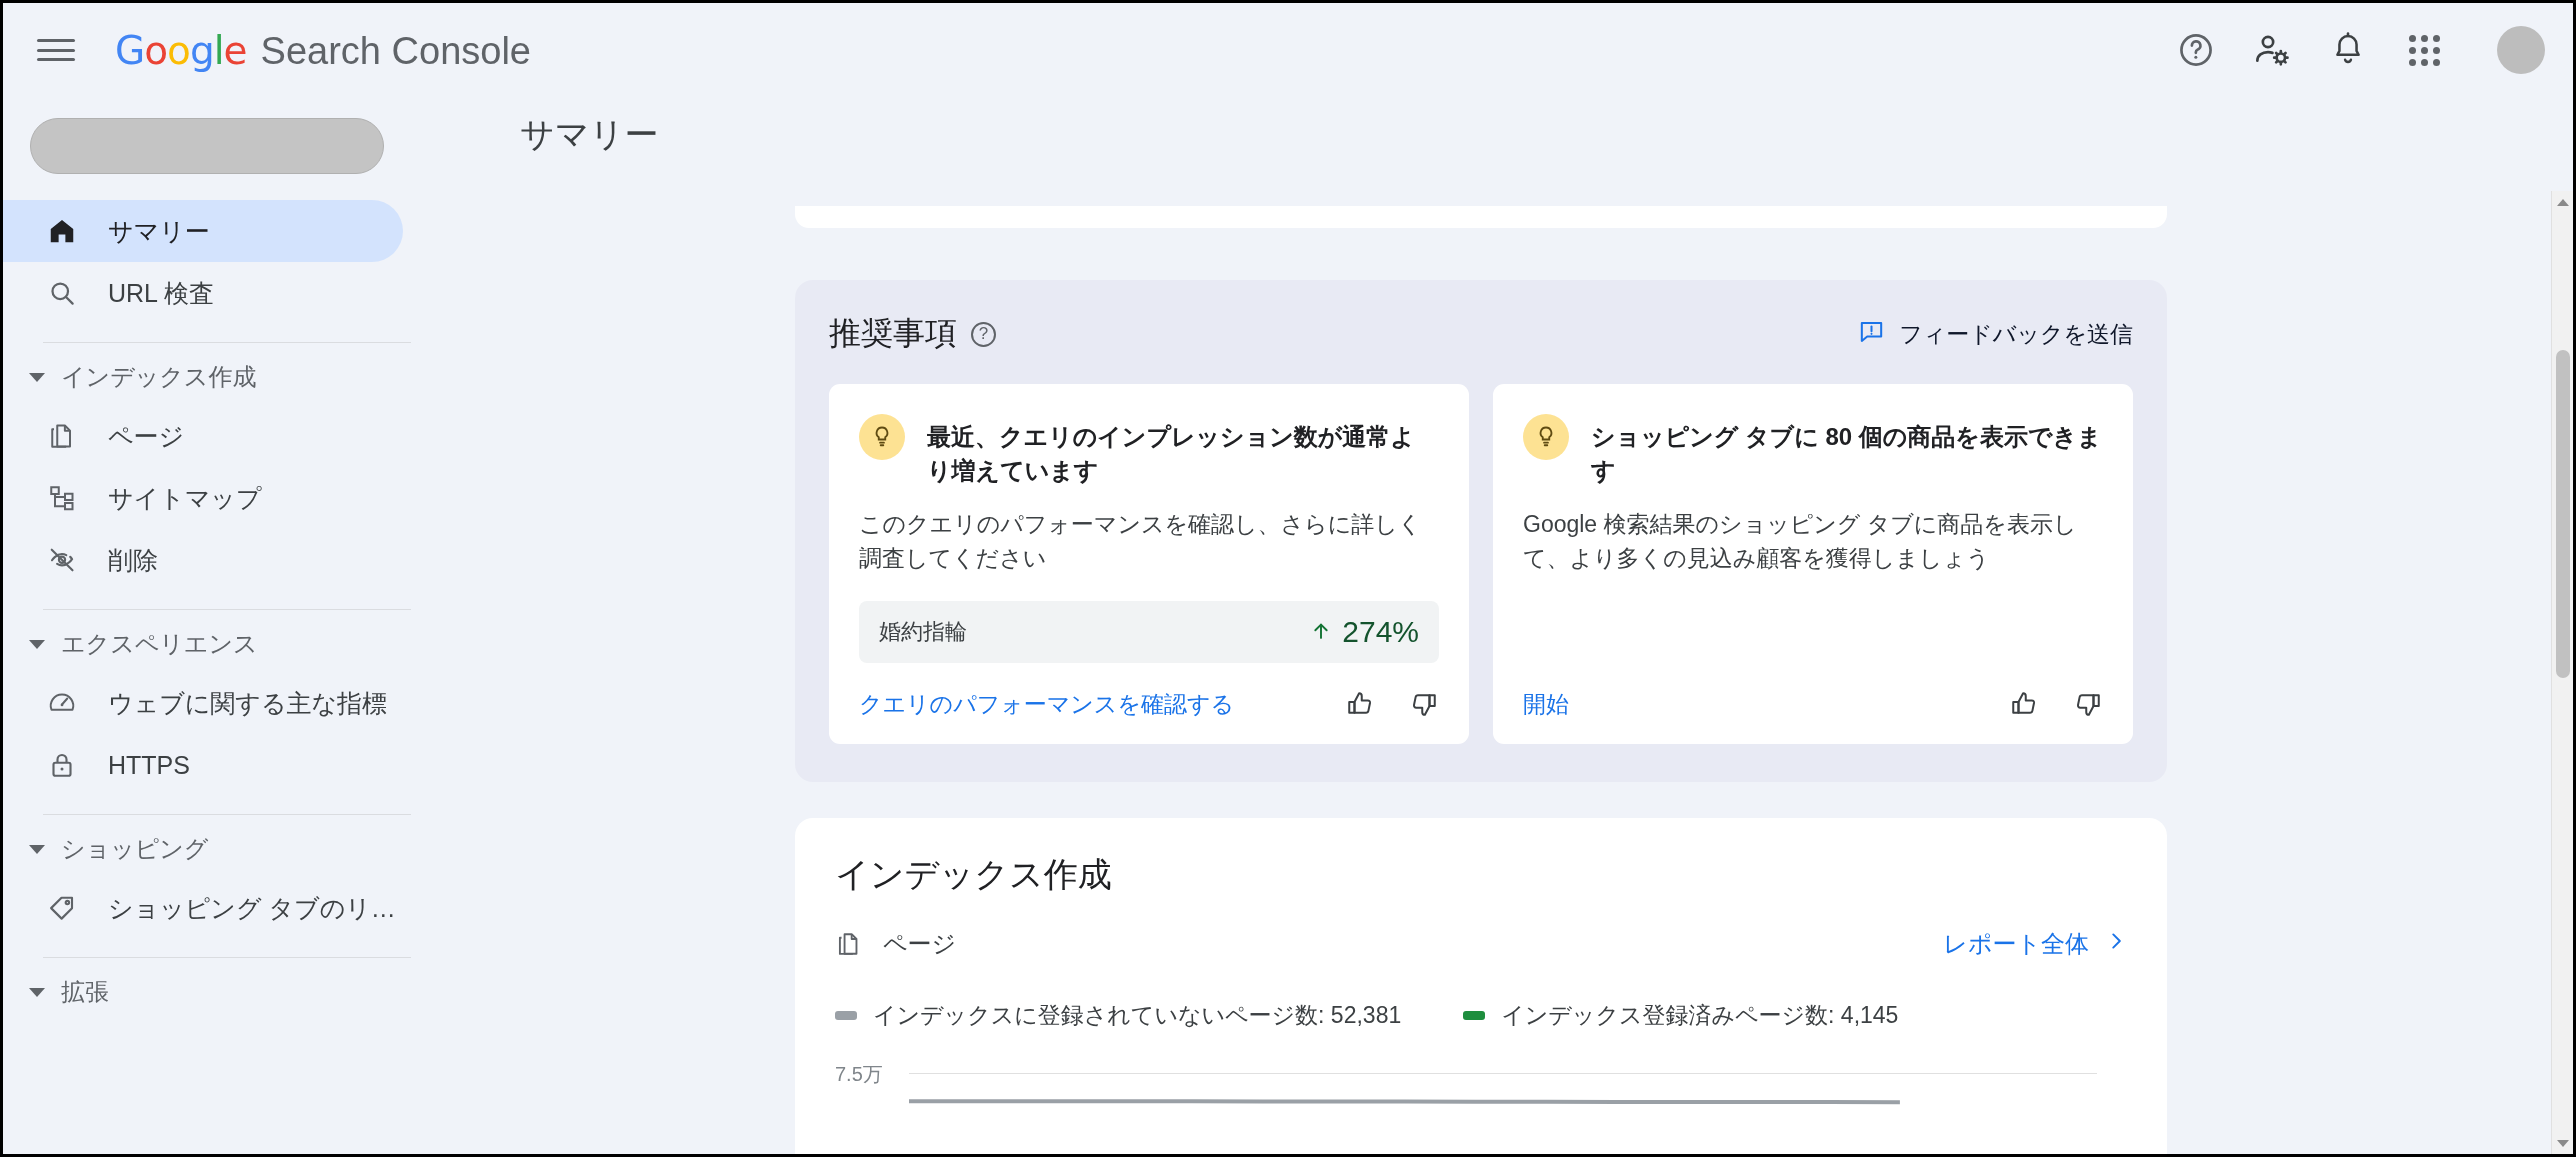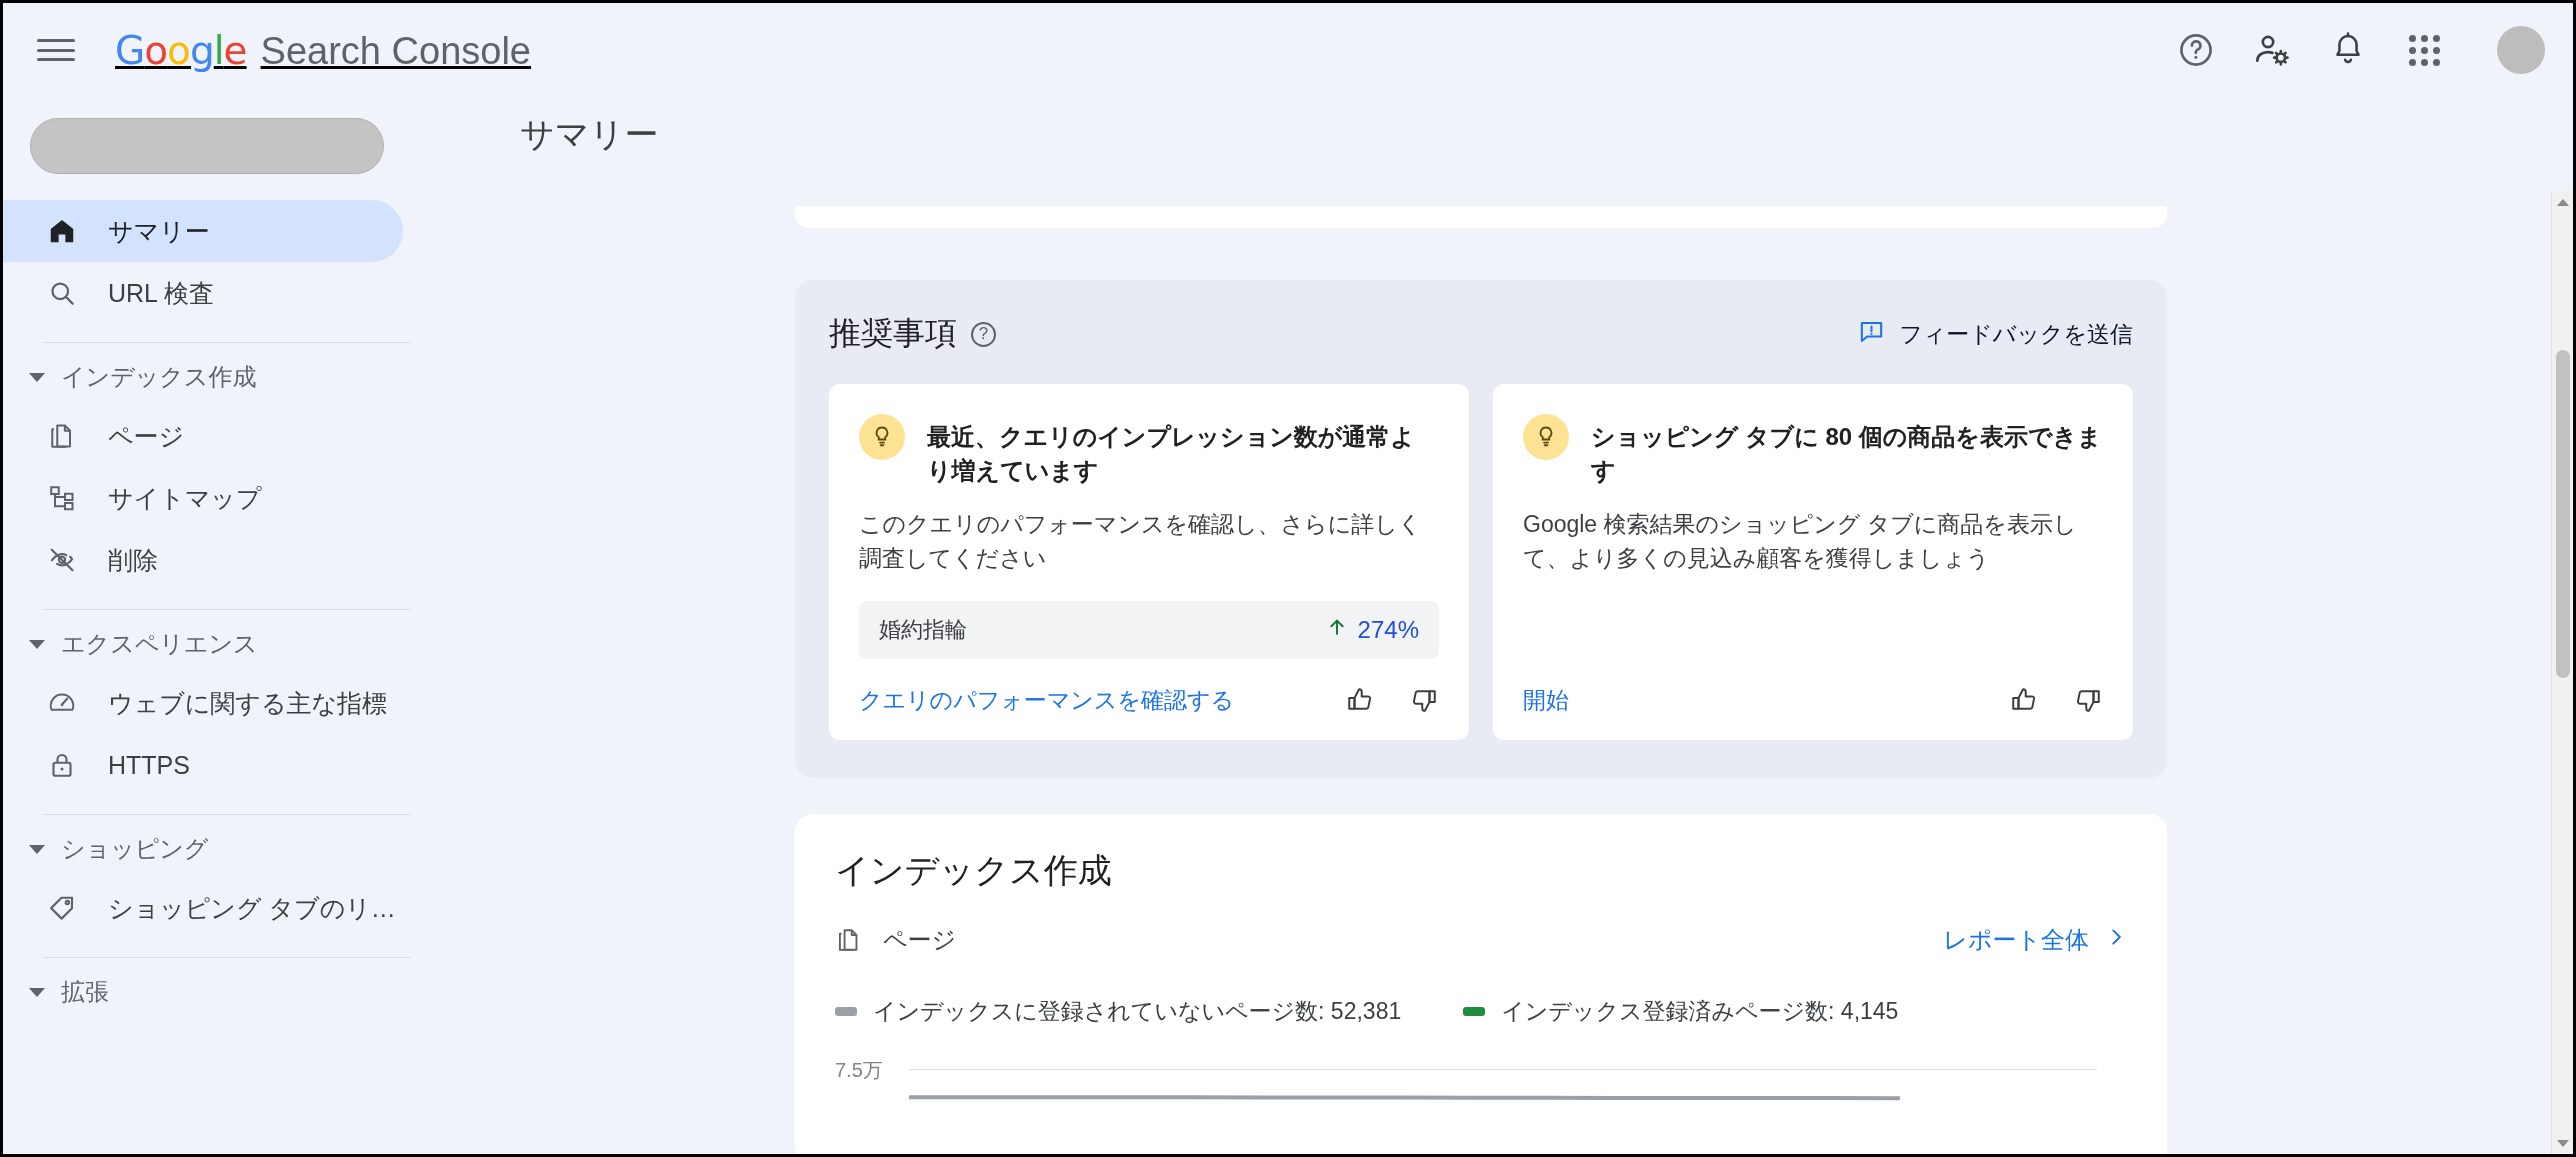--- a/index.html
+++ b/index.html
@@ -16,21 +16,20 @@
     background: #f0f3f9;
     overflow: hidden;
   }
 
   
   #topbar {
     position: absolute; left: 0; top: 0; right: 0; height: 94px;
     background: #f0f3f9;
     display: flex; align-items: center;
     padding: 0 28px 0 34px;
-    text-decoration: underline;
   }
   .hamburger {
     width: 38px; height: 30px; cursor: pointer;
     display: flex; flex-direction: column; justify-content: space-between;
     padding: 4px 0;
     flex: 0 0 auto;
   }
   .hamburger span { display: block; height: 3px; background: #5f6368; border-radius: 2px; }
 
   #brand { margin-left: 40px; display: flex; align-items: baseline; white-space: nowrap; }
@@ -142,21 +141,21 @@
   .rec-card-title { font-size: 24px; font-weight: bold; color: #202124; line-height: 1.42; padding-top: 6px; }
   .rec-card-body { font-size: 23px; color: #3c4043; line-height: 1.45; margin-top: 20px; }
   .rec-card-grow { flex: 1 1 auto; }
   .query-row {
     display: flex; align-items: center;
     background: #f1f3f4; border-radius: 8px;
     padding: 14px 20px; margin-top: 26px;
     font-size: 22px; color: #3c4043;
   }
   .query-row .qspacer { flex: 1 1 auto; }
-  .query-delta { color: #1d4ed8; display: flex; align-items: center; gap: 10px; font-size: 24px; }
+  .query-delta { color: #14532d; display: flex; align-items: center; gap: 10px; font-size: 30px; }
   .rec-card-foot { display: flex; align-items: center; margin-top: 26px; }
   .rec-action { color: #1a73e8; font-size: 23px; cursor: pointer; }
   .rec-foot-spacer { flex: 1 1 auto; }
   .thumbs { display: flex; gap: 34px; align-items: center; }
   .thumb { cursor: pointer; display: flex; }
 
   
   #indexing {
     margin: 36px auto 0 auto; width: 1372px;
     background: #ffffff; border-radius: 18px;

